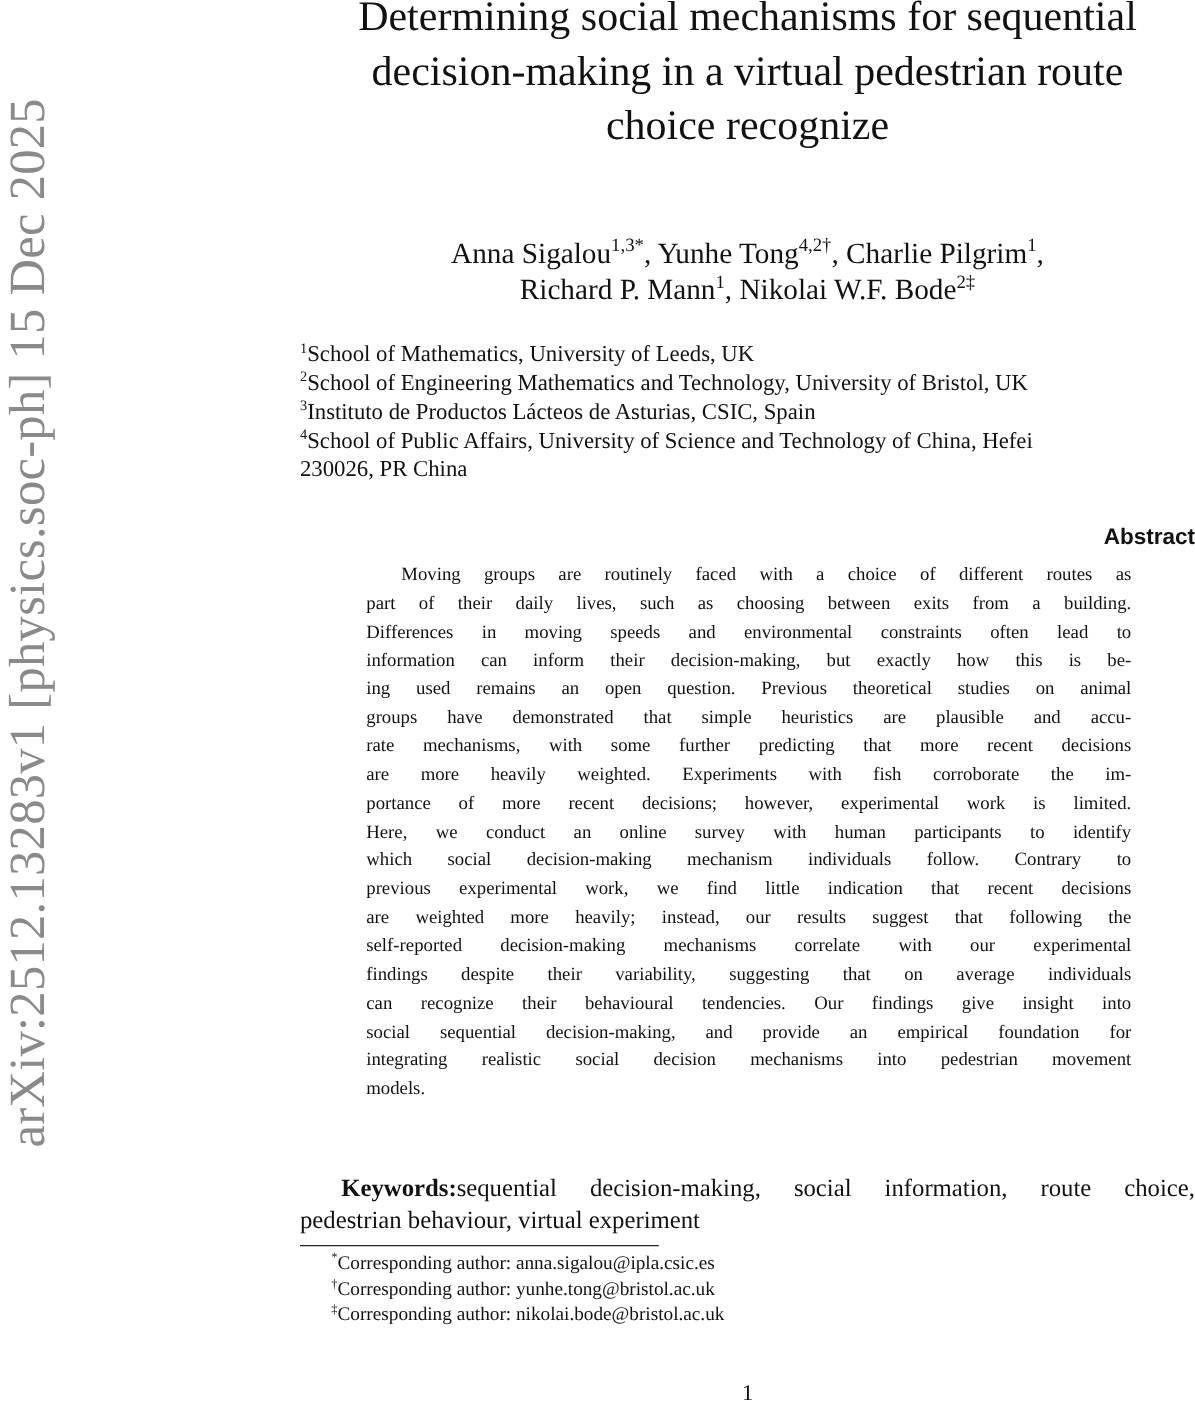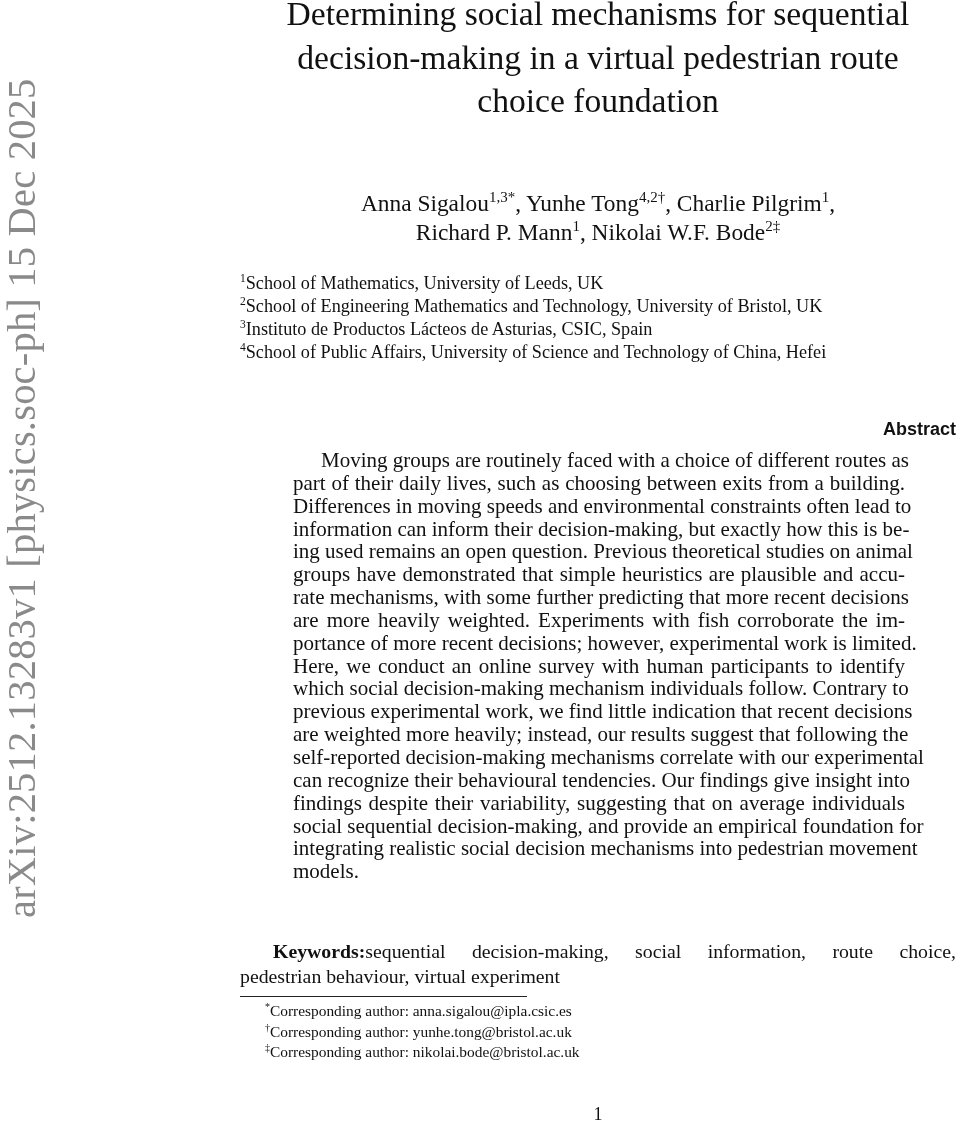--- a/index.html
+++ b/index.html
@@ -90,21 +90,21 @@
       font-size: 18px;
       line-height: 22px;
       margin: 0;
     }
     .abstract-body {
       position: absolute;
       left: 53px;
       top: 449px;
       width: 612px;
       font-family: "Liberation Serif", serif;
-      font-size: 21px;
+      font-size: 15px;
       line-height: 22.85px;
       text-align: justify;
       hyphens: manual;
     }
     .abstract-body .line {
       display: block;
       text-align: justify;
       text-align-last: justify;
       white-space: nowrap;
       overflow: visible;
@@ -178,57 +178,58 @@
 </head>
 <body>
 
 <div class="arxiv-stamp">arXiv:2512.13283v1  [physics.soc-ph]  15 Dec 2025</div>
 
 <div class="page">
 
   <h1 class="title">
     <span>Determining social mechanisms for sequential</span><br>
     <span>decision-making in a virtual pedestrian route</span><br>
-    <span>choice foundation</span>
+    <span>choice recognize</span>
   </h1>
 
   <div class="authors">
     <span><span>Anna Sigalou</span><sup><span>1,3</span><span>*</span></sup><span>, </span></span>
     <span><span>Yunhe Tong</span><sup><span>4,2</span><span>†</span></sup><span>, </span></span>
     <span><span>Charlie Pilgrim</span><sup><span>1</span></sup><span>,</span></span><br>
     <span><span>Richard P. Mann</span><sup><span>1</span></sup><span>, </span></span>
     <span><span>Nikolai W.F. Bode</span><sup><span>2</span><span>‡</span></sup></span>
   </div>
 
   <div class="affils">
     <div><sup>1</sup><span>School of Mathematics, University of Leeds, UK</span></div>
     <div><sup>2</sup><span>School of Engineering Mathematics and Technology, University of Bristol, UK</span></div>
     <div><sup>3</sup><span>Instituto de Productos Lácteos de Asturias, CSIC, Spain</span></div>
     <div><sup>4</sup><span>School of Public Affairs, University of Science and Technology of China, Hefei</span></div>
+    <div><span>230026, PR China</span></div>
   </div>
 
   <h2 class="abstract-heading">Abstract</h2>
 
   <div class="abstract-body">
     <span class="line indent">Moving groups are routinely faced with a choice of different routes as</span>
     <span class="line">part of their daily lives, such as choosing between exits from a building.</span>
     <span class="line">Differences in moving speeds and environmental constraints often lead to</span>
     <span class="line">information can inform their decision-making, but exactly how this is be-</span>
     <span class="line">ing used remains an open question. Previous theoretical studies on animal</span>
     <span class="line">groups have demonstrated that simple heuristics are plausible and accu-</span>
     <span class="line">rate mechanisms, with some further predicting that more recent decisions</span>
     <span class="line">are more heavily weighted.  Experiments with fish corroborate the im-</span>
     <span class="line">portance of more recent decisions; however, experimental work is limited.</span>
     <span class="line">Here, we conduct an online survey with human participants to identify</span>
     <span class="line">which social decision-making mechanism individuals follow.  Contrary to</span>
     <span class="line">previous experimental work, we find little indication that recent decisions</span>
     <span class="line">are weighted more heavily; instead, our results suggest that following the</span>
     <span class="line">self-reported decision-making mechanisms correlate with our experimental</span>
+    <span class="line">findings despite their variability, suggesting that on average individuals</span>
     <span class="line">can recognize their behavioural tendencies. Our findings give insight into</span>
-    <span class="line">findings despite their variability, suggesting that on average individuals</span>
     <span class="line">social sequential decision-making, and provide an empirical foundation for</span>
     <span class="line">integrating realistic social decision mechanisms into pedestrian movement</span>
     <span class="line last">models.</span>
   </div>
 
   <div class="keywords">
     <span class="kline1"><span class="kw-label">Keywords:</span><span>sequential decision-making, social information, route choice,</span></span>
     <span class="kline2">pedestrian behaviour, virtual experiment</span>
   </div>
 

